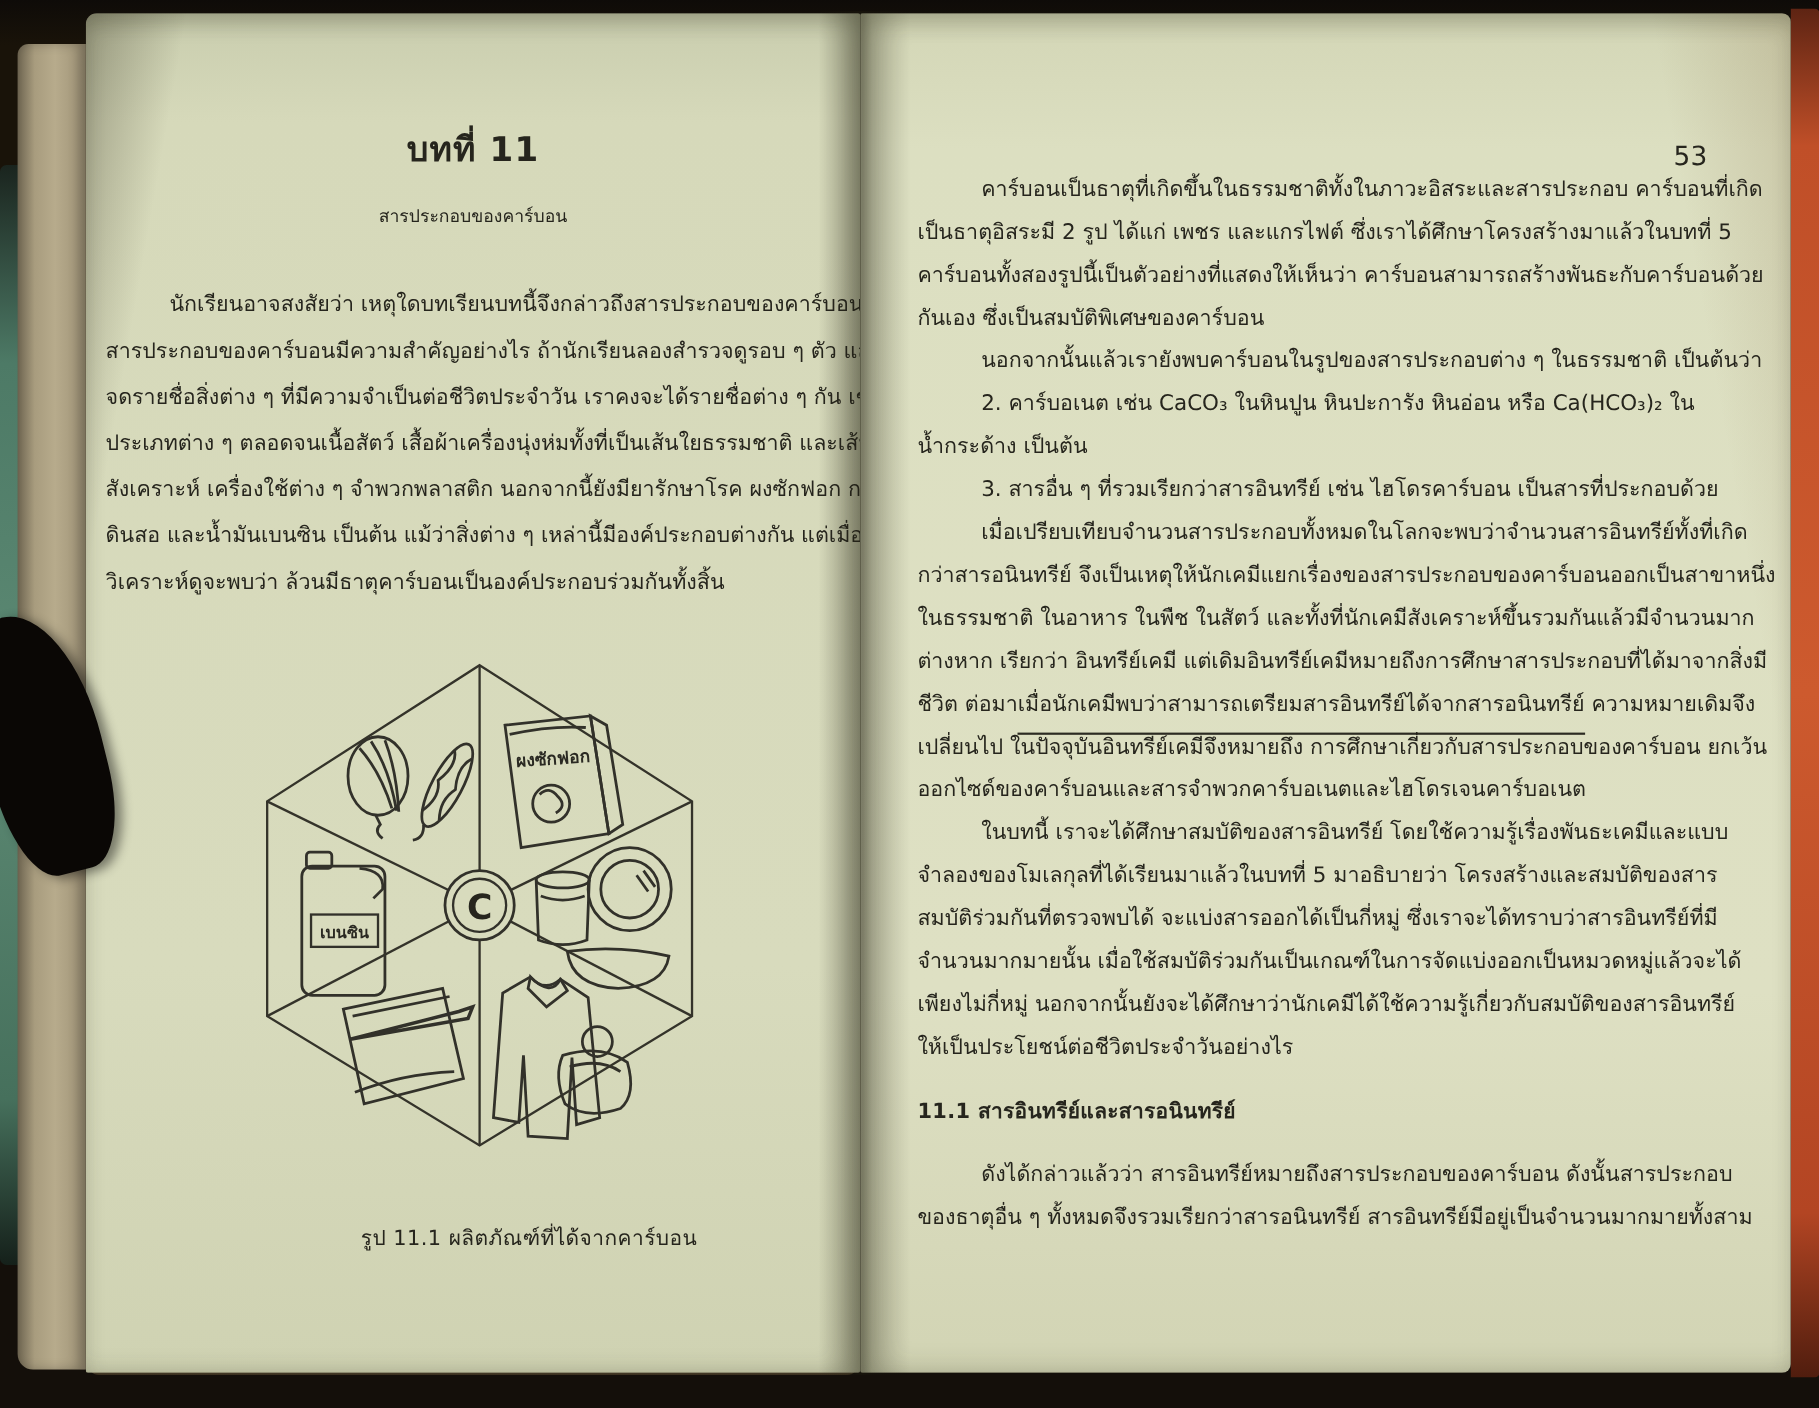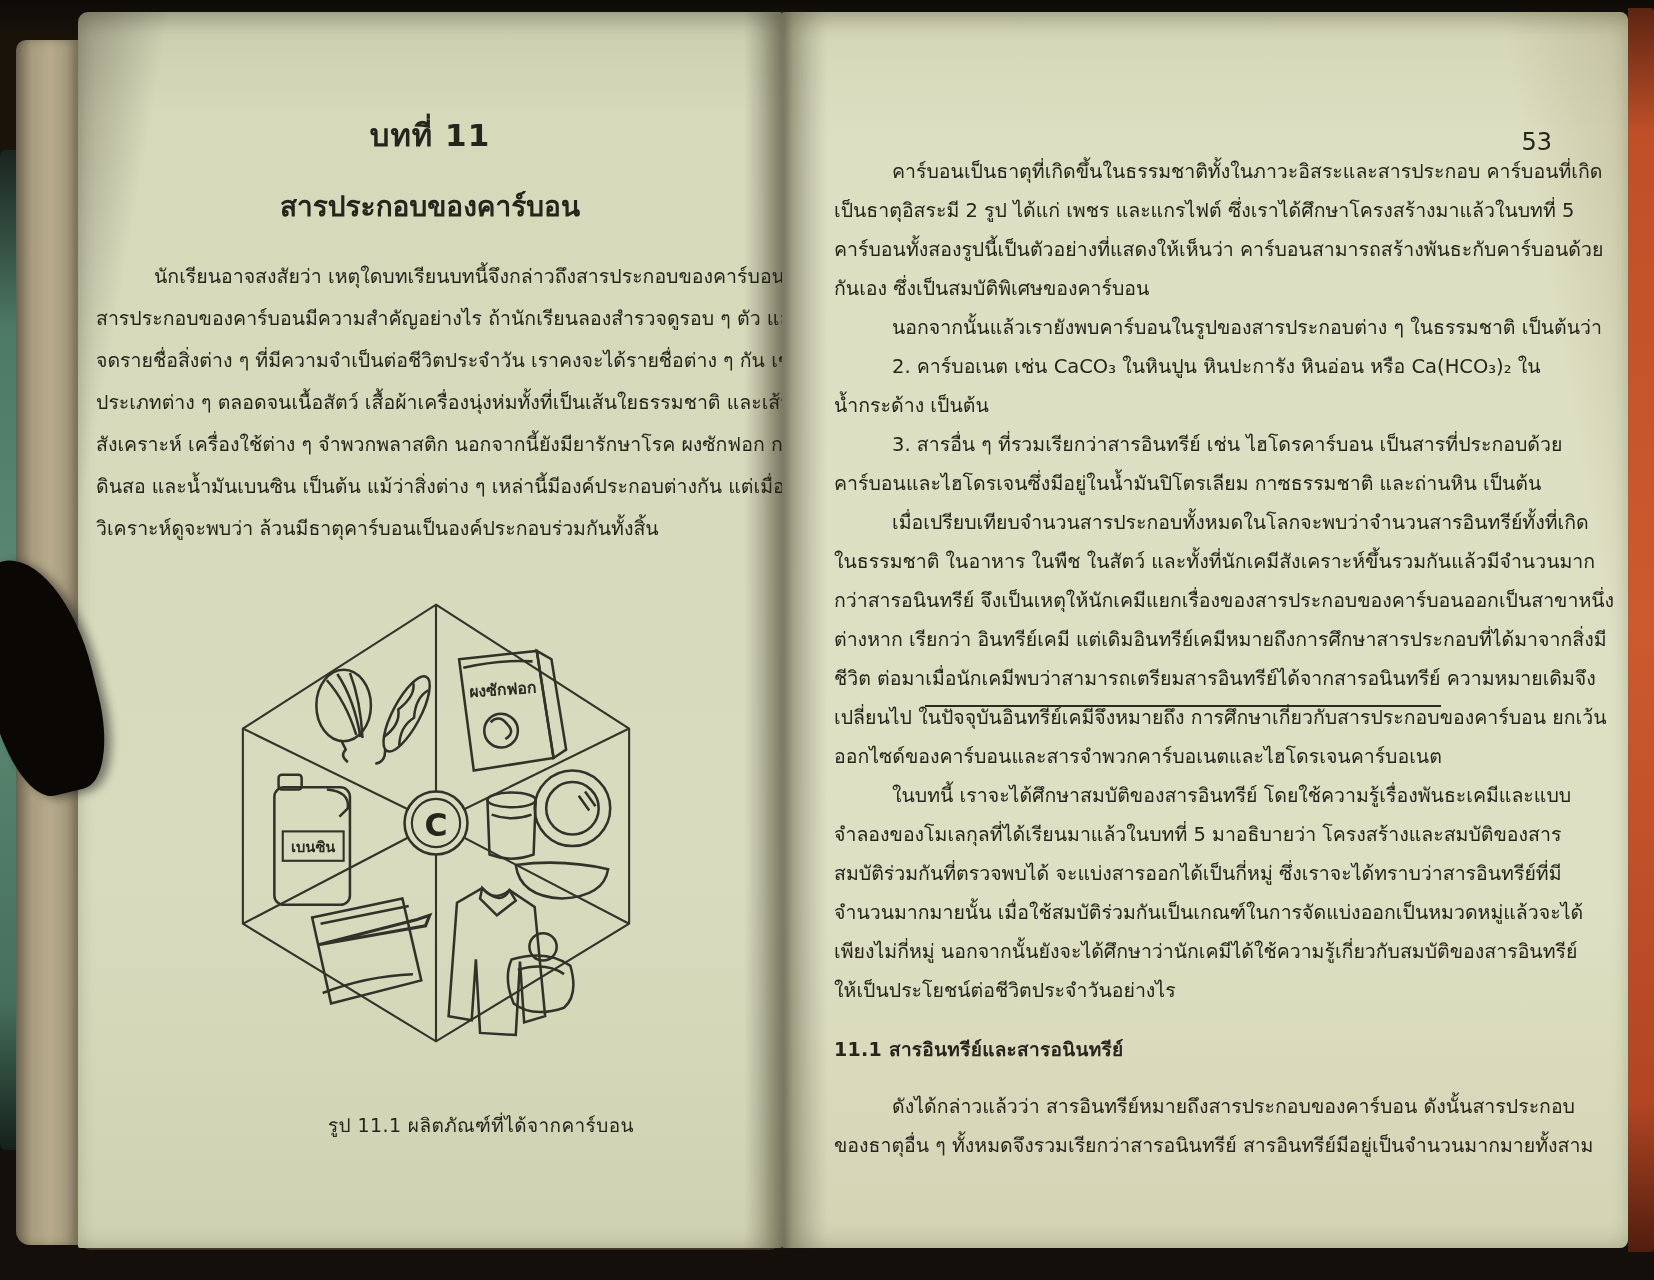--- a/index.html
+++ b/index.html
@@ -45,21 +45,21 @@
     border-radius:2px 8px 8px 2px;
     box-shadow:inset 0 10px 18px rgba(40,40,20,.15), inset 16px 0 26px rgba(40,40,20,.25);}
   .gutter{position:absolute;left:744px;top:10px;width:84px;height:1240px;
     background:linear-gradient(90deg,rgba(30,28,14,0) 0%,rgba(30,28,14,.34) 48%,rgba(30,28,14,.18) 58%,rgba(30,28,14,0) 100%);}
 
   .ink{color:#26251d;}
   
   .lp-chapter{position:absolute;left:0;top:98px;width:100%;text-align:center;
     font-size:31px;font-weight:700;letter-spacing:1px;}
   .lp-title{position:absolute;left:0;top:172px;width:100%;text-align:center;
-    font-size:28px;font-weight:700;}
+    font-size:16px;font-weight:400;}
   .lp-para{position:absolute;left:18px;top:244px;width:674px;font-size:19.5px;line-height:42px;}
   .lp-para .line:first-child{text-indent:58px;}
   .figure-wrap{position:absolute;left:148px;top:578px;width:420px;height:466px;}
   .fig-caption{position:absolute;left:250px;top:1098px;font-size:19px;letter-spacing:.4px;}
 
   
   .rp-pagenum{position:absolute;right:76px;top:116px;font-size:24px;font-weight:400;}
   .rp-text{position:absolute;left:52px;top:140px;width:744px;font-size:19.5px;line-height:39px;}
   .para .line:first-child{text-indent:58px;}
   .list-item .line:first-child{text-indent:58px;}
@@ -185,27 +185,26 @@
       <div class="para">
         <div class="line">นอกจากนั้นแล้วเรายังพบคาร์บอนในรูปของสารประกอบต่าง ๆ  ในธรรมชาติ  เป็นต้นว่า</div>
       </div>
 
       <div class="list-item">
         <div class="line">2. คาร์บอเนต  เช่น CaCO₃ ในหินปูน  หินปะการัง   หินอ่อน  หรือ Ca(HCO₃)₂   ใน</div>
         <div class="line">น้ำกระด้าง  เป็นต้น</div>
       </div>
       <div class="list-item">
         <div class="line">3. สารอื่น ๆ  ที่รวมเรียกว่าสารอินทรีย์  เช่น  ไฮโดรคาร์บอน    เป็นสารที่ประกอบด้วย</div>
-        <div class="line">คาร์บอนและไฮโดรเจนซึ่งมีอยู่ในน้ำมันปิโตรเลียม  กาซธรรมชาติ  และถ่านหิน  เป็นต้น</div>
       </div>
 
       <div class="para">
         <div class="line">เมื่อเปรียบเทียบจำนวนสารประกอบทั้งหมดในโลกจะพบว่าจำนวนสารอินทรีย์ทั้งที่เกิด</div>
+        <div class="line">กว่าสารอนินทรีย์  จึงเป็นเหตุให้นักเคมีแยกเรื่องของสารประกอบของคาร์บอนออกเป็นสาขาหนึ่ง</div>
         <div class="line">ในธรรมชาติ ในอาหาร ในพืช ในสัตว์  และทั้งที่นักเคมีสังเคราะห์ขึ้นรวมกันแล้วมีจำนวนมาก</div>
-        <div class="line">กว่าสารอนินทรีย์  จึงเป็นเหตุให้นักเคมีแยกเรื่องของสารประกอบของคาร์บอนออกเป็นสาขาหนึ่ง</div>
         <div class="line">ต่างหาก  เรียกว่า  อินทรีย์เคมี  แต่เดิมอินทรีย์เคมีหมายถึงการศึกษาสารประกอบที่ได้มาจากสิ่งมี</div>
         <div class="line"><span>ชีวิต  ต่อมา</span><span class="u-seg">เมื่อนักเคมีพบว่าสามารถเตรียมสารอินทรีย์ได้จากสารอนินทรีย์</span><span>  ความหมายเดิมจึง</span></div>
         <div class="line">เปลี่ยนไป ในปัจจุบันอินทรีย์เคมีจึงหมายถึง การศึกษาเกี่ยวกับสารประกอบของคาร์บอน ยกเว้น</div>
         <div class="line">ออกไซด์ของคาร์บอนและสารจำพวกคาร์บอเนตและไฮโดรเจนคาร์บอเนต</div>
       </div>
 
       <div class="para">
         <div class="line">ในบทนี้  เราจะได้ศึกษาสมบัติของสารอินทรีย์  โดยใช้ความรู้เรื่องพันธะเคมีและแบบ</div>
         <div class="line">จำลองของโมเลกุลที่ได้เรียนมาแล้วในบทที่ 5   มาอธิบายว่า   โครงสร้างและสมบัติของสาร</div>
         <div class="line">สมบัติร่วมกันที่ตรวจพบได้  จะแบ่งสารออกได้เป็นกี่หมู่   ซึ่งเราจะได้ทราบว่าสารอินทรีย์ที่มี</div>

